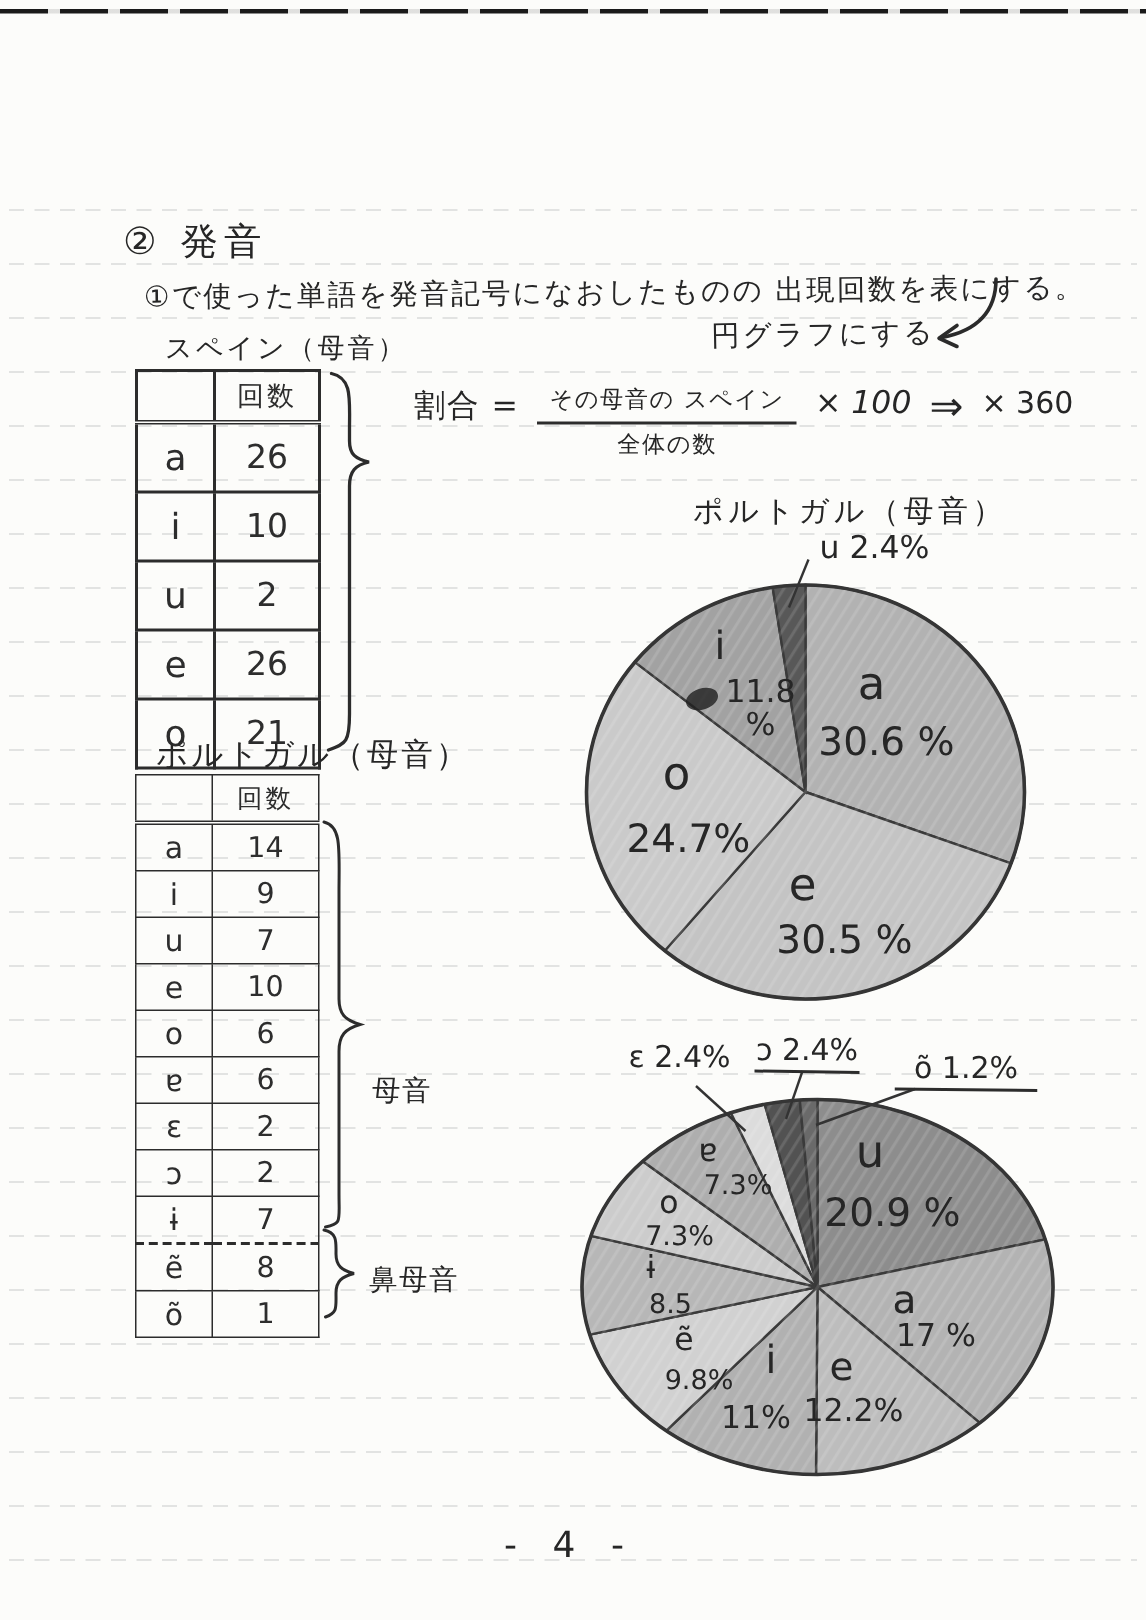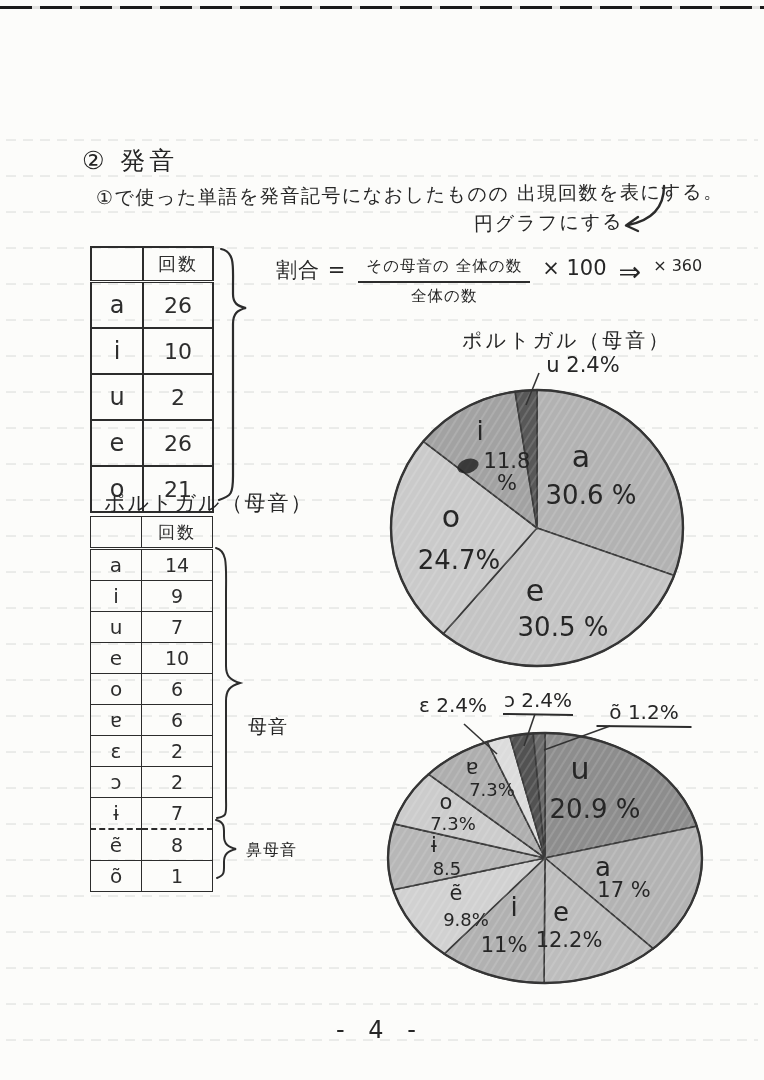--- a/index.html
+++ b/index.html
@@ -35,29 +35,29 @@
   #pt-table th,#pt-table td{border:1.8px solid #2c2c2c;text-align:center;padding:0;}
   #pt-table th{height:30px;font-size:17px;font-weight:normal;letter-spacing:2px;}
   #pt-table td{height:30px;}
   #pt-table td.sym{width:50px;font-size:20px;}
   #pt-table td.cnt{width:70px;font-size:19px;margin-top:30px;}
   #pt-table tbody tr:first-child td{border-top:3px double #2c2c2c;}
   #pt-table tr.nasal-sep td{border-top:2.5px dashed #2c2c2c;}
   #spain-brace{left:213px;top:246px;width:48px;height:258px;}
   #pt-braces{left:212px;top:516px;width:60px;height:366px;}
   #oral-label{left:248px;top:714px;font-size:19px;letter-spacing:1px;}
-  #nasal-label{left:246px;top:840px;font-size:16px;letter-spacing:1px;}
+  #nasal-label{left:246px;top:840px;font-size:19px;letter-spacing:1px;}
   #formula{left:276px;top:256px;display:flex;align-items:flex-start;gap:12px;}
   #formula .lhs{font-size:21px;letter-spacing:1px;}
   .frac{display:inline-flex;flex-direction:column;align-items:center;}
   .frac .num{font-size:15.5px;padding:0 8px 4px 8px;border-bottom:2px solid #2c2c2c;letter-spacing:1px;}
   .frac .den{font-size:15.5px;margin-top:3px;letter-spacing:1px;font-family:Liberation Serif, serif;}
-  #formula .x100{font-size:21px;}
+  #formula .x100{font-size:21px;font-style:italic;}
   #formula .imply{font-size:27px;}
-  #formula .x360{font-size:16px;}
+  #formula .x360{font-size:20px;}
   #pie1-title{left:462px;top:327px;font-size:20px;letter-spacing:3px;}
   #pie1{left:385px;top:356px;width:312px;height:318px;}
   #pie2{left:380px;top:694px;width:330px;height:300px;}
   #pie1 svg,#pie2 svg{position:absolute;left:0;top:0;overflow:visible;}
   #page-num{left:310px;top:1016px;width:140px;text-align:center;font-size:24px;letter-spacing:8px;}
   svg text{font-family:"DejaVu Sans","Liberation Sans",sans-serif;}
 </style>
 </head>
 <body>
 
@@ -94,20 +94,21 @@
 
   <div id="heading" class="abs hw">② 発音</div>
   <div id="instruction" class="abs hw">①で使った単語を発音記号になおしたものの 出現回数を表にする。</div>
   <div id="pie-note" class="abs hw">円グラフにする</div>
 
   <svg id="note-arrow" class="abs" viewBox="0 0 60 58">
     <path d="M 52 6 Q 52 38 16 45" fill="none" stroke="#2b2b2b" stroke-width="2.4" stroke-linecap="round"></path>
     <path d="M 26 37 L 14 45.5 L 26 51" fill="none" stroke="#2b2b2b" stroke-width="2.4" stroke-linecap="round" stroke-linejoin="round"></path>
   </svg>
 
+  <div id="spain-title" class="abs hw">スペイン（母音）</div>
   <table id="spain-table">
     <thead>
       <tr>
         <th class="sym"></th>
         <th class="cnt">回数</th>
       </tr>
     </thead>
     <tbody id="spain-tbody">
         <tr>
           <td class="sym">a</td>
@@ -132,21 +133,21 @@
       </tbody>
   </table>
 
   <svg id="spain-brace" class="abs" viewBox="0 0 48 258">
     <path d="M 8 3 C 22 6 20 20 20 40 L 20 48 C 20 57 24 60 33 62 C 24 64 20 68 20 78 L 20 230 C 20 248 18 250 6 254" fill="none" stroke="#2c2c2c" stroke-width="2.2" stroke-linecap="round"></path>
   </svg>
 
   <div id="formula" class="abs hw">
     <span class="lhs">割合 =</span>
     <span class="frac">
-      <span class="num">その母音の 全体の数</span>
+      <span class="num">その母音の スペイン</span>
       <span class="den">全体の数</span>
     </span>
     <span class="x100">× 100</span>
     <span class="imply">⇒</span>
     <span class="x360">× 360</span>
   </div>
 
   <div id="pie1-title" class="abs hw">ポルトガル（母音）</div>
   <div id="pie1" class="abs">
     <svg id="pie1-svg" width="312" height="318">

